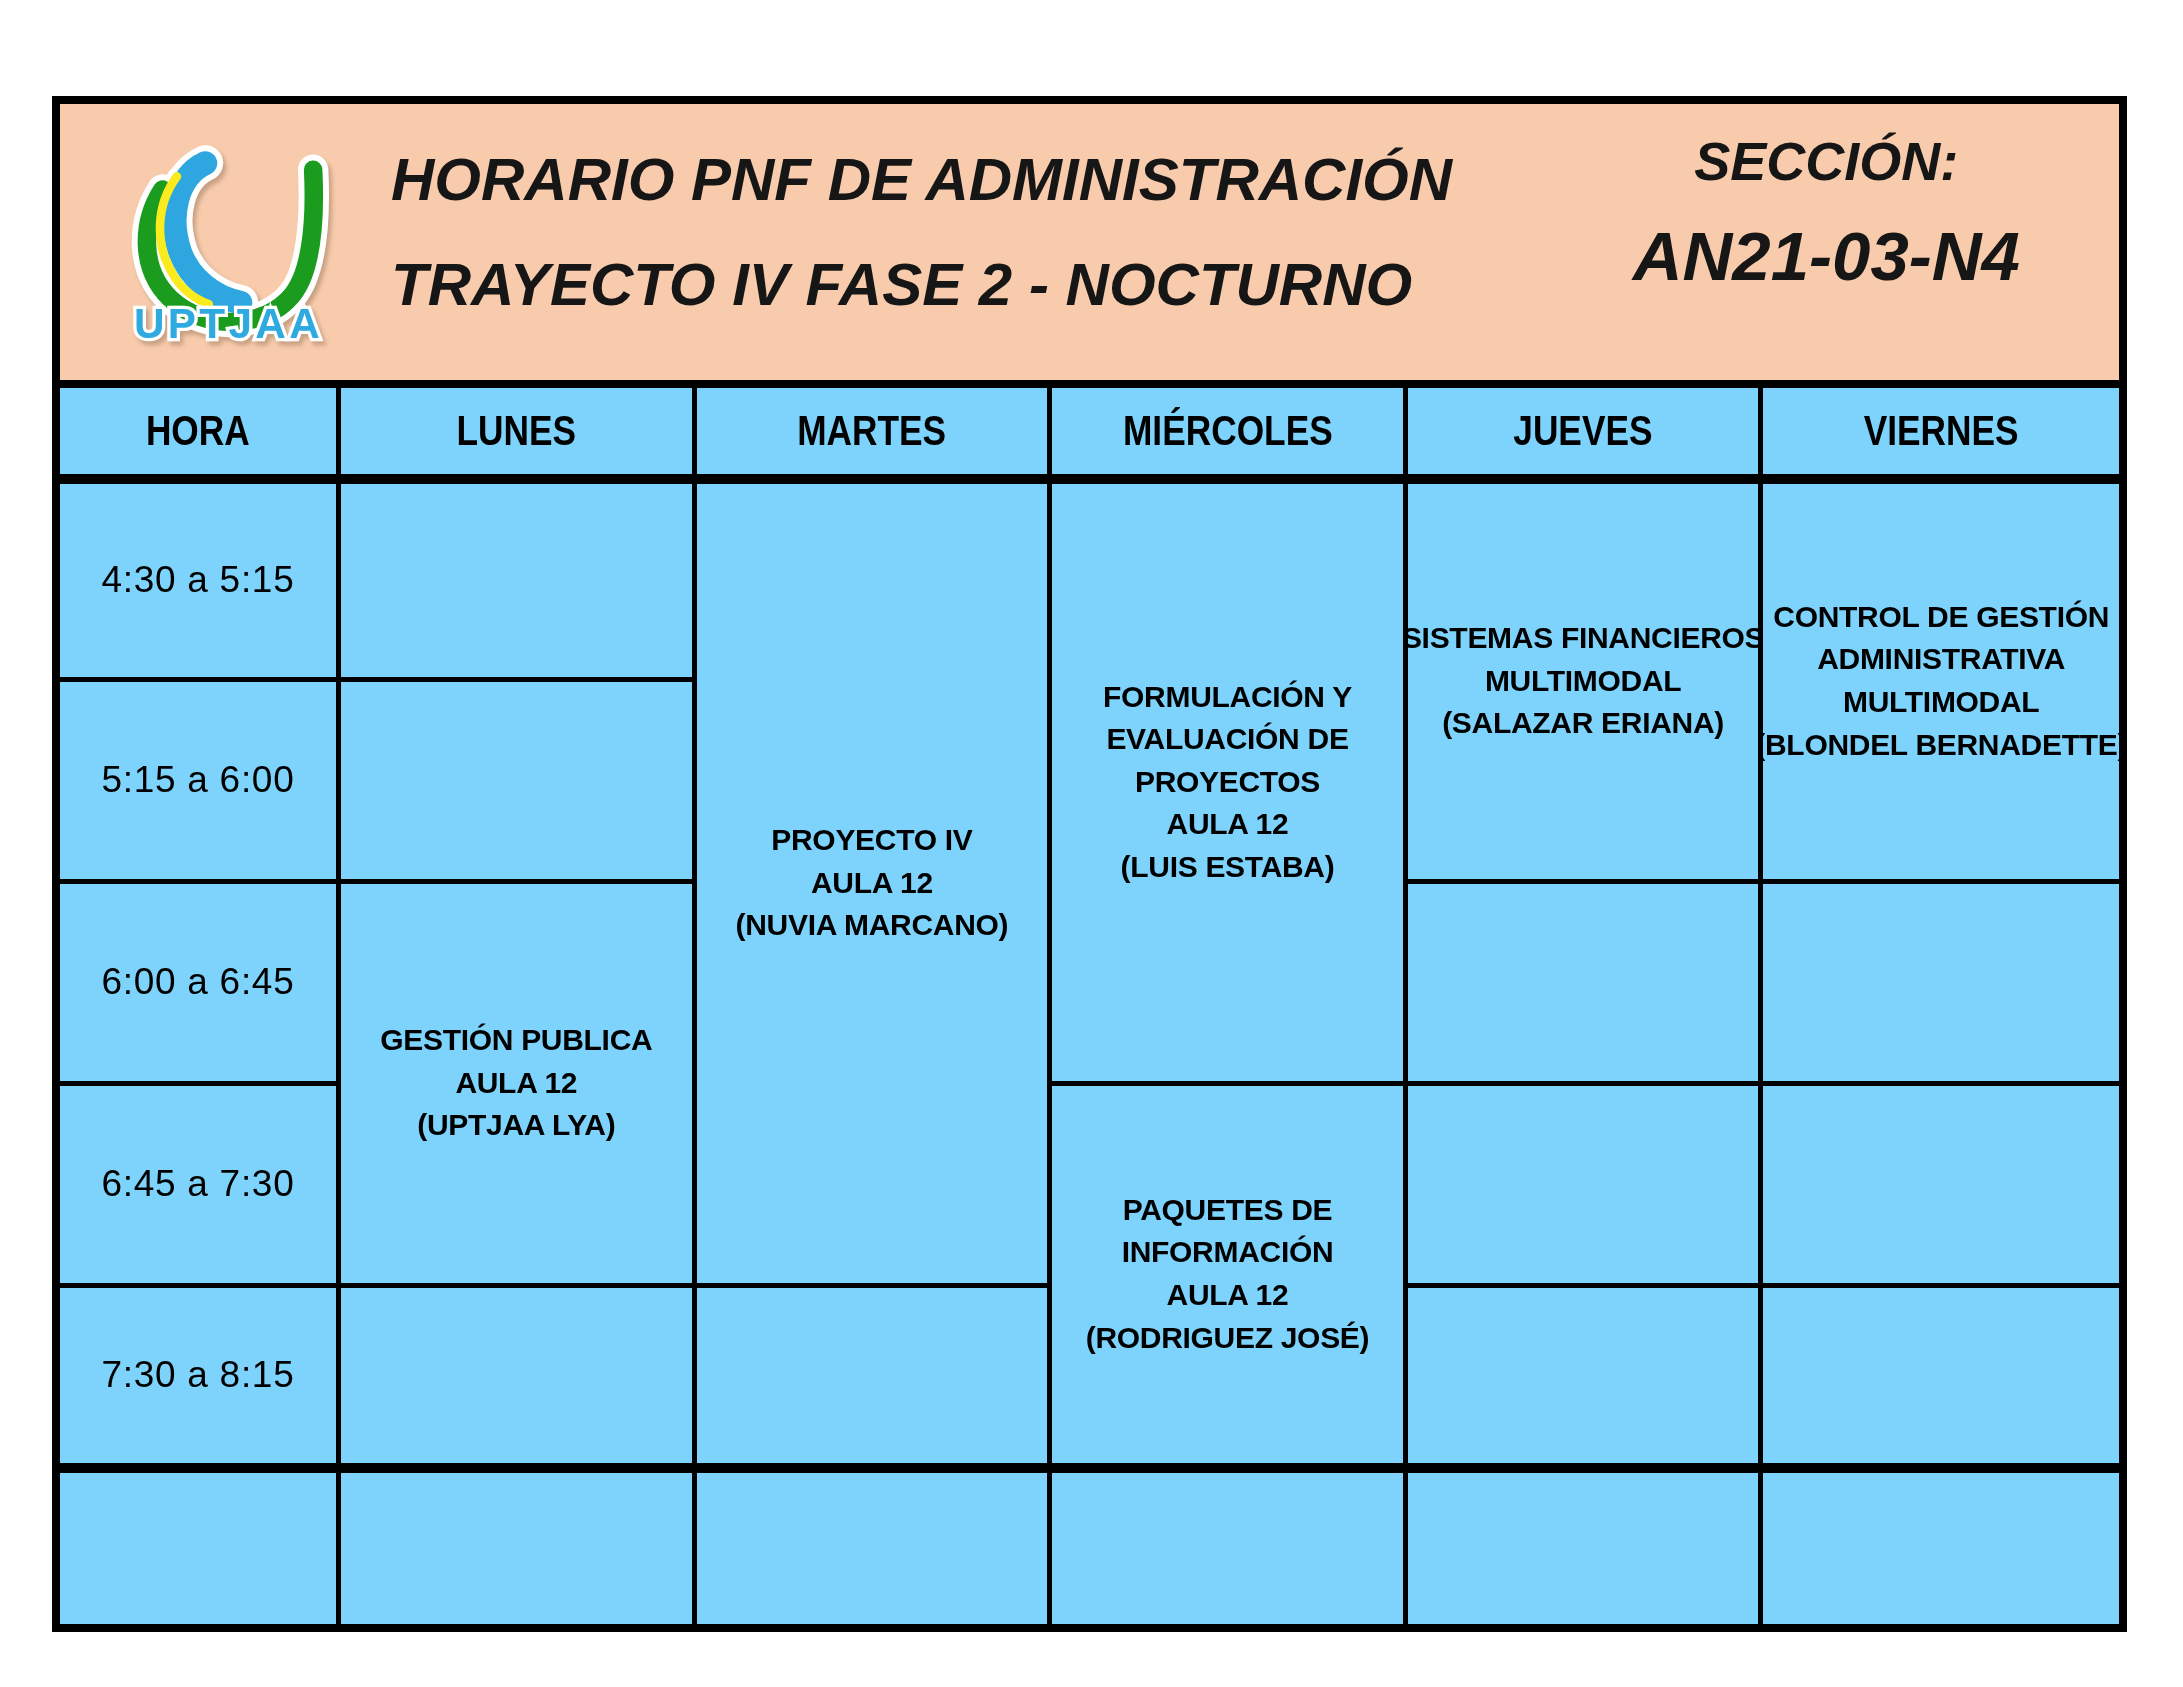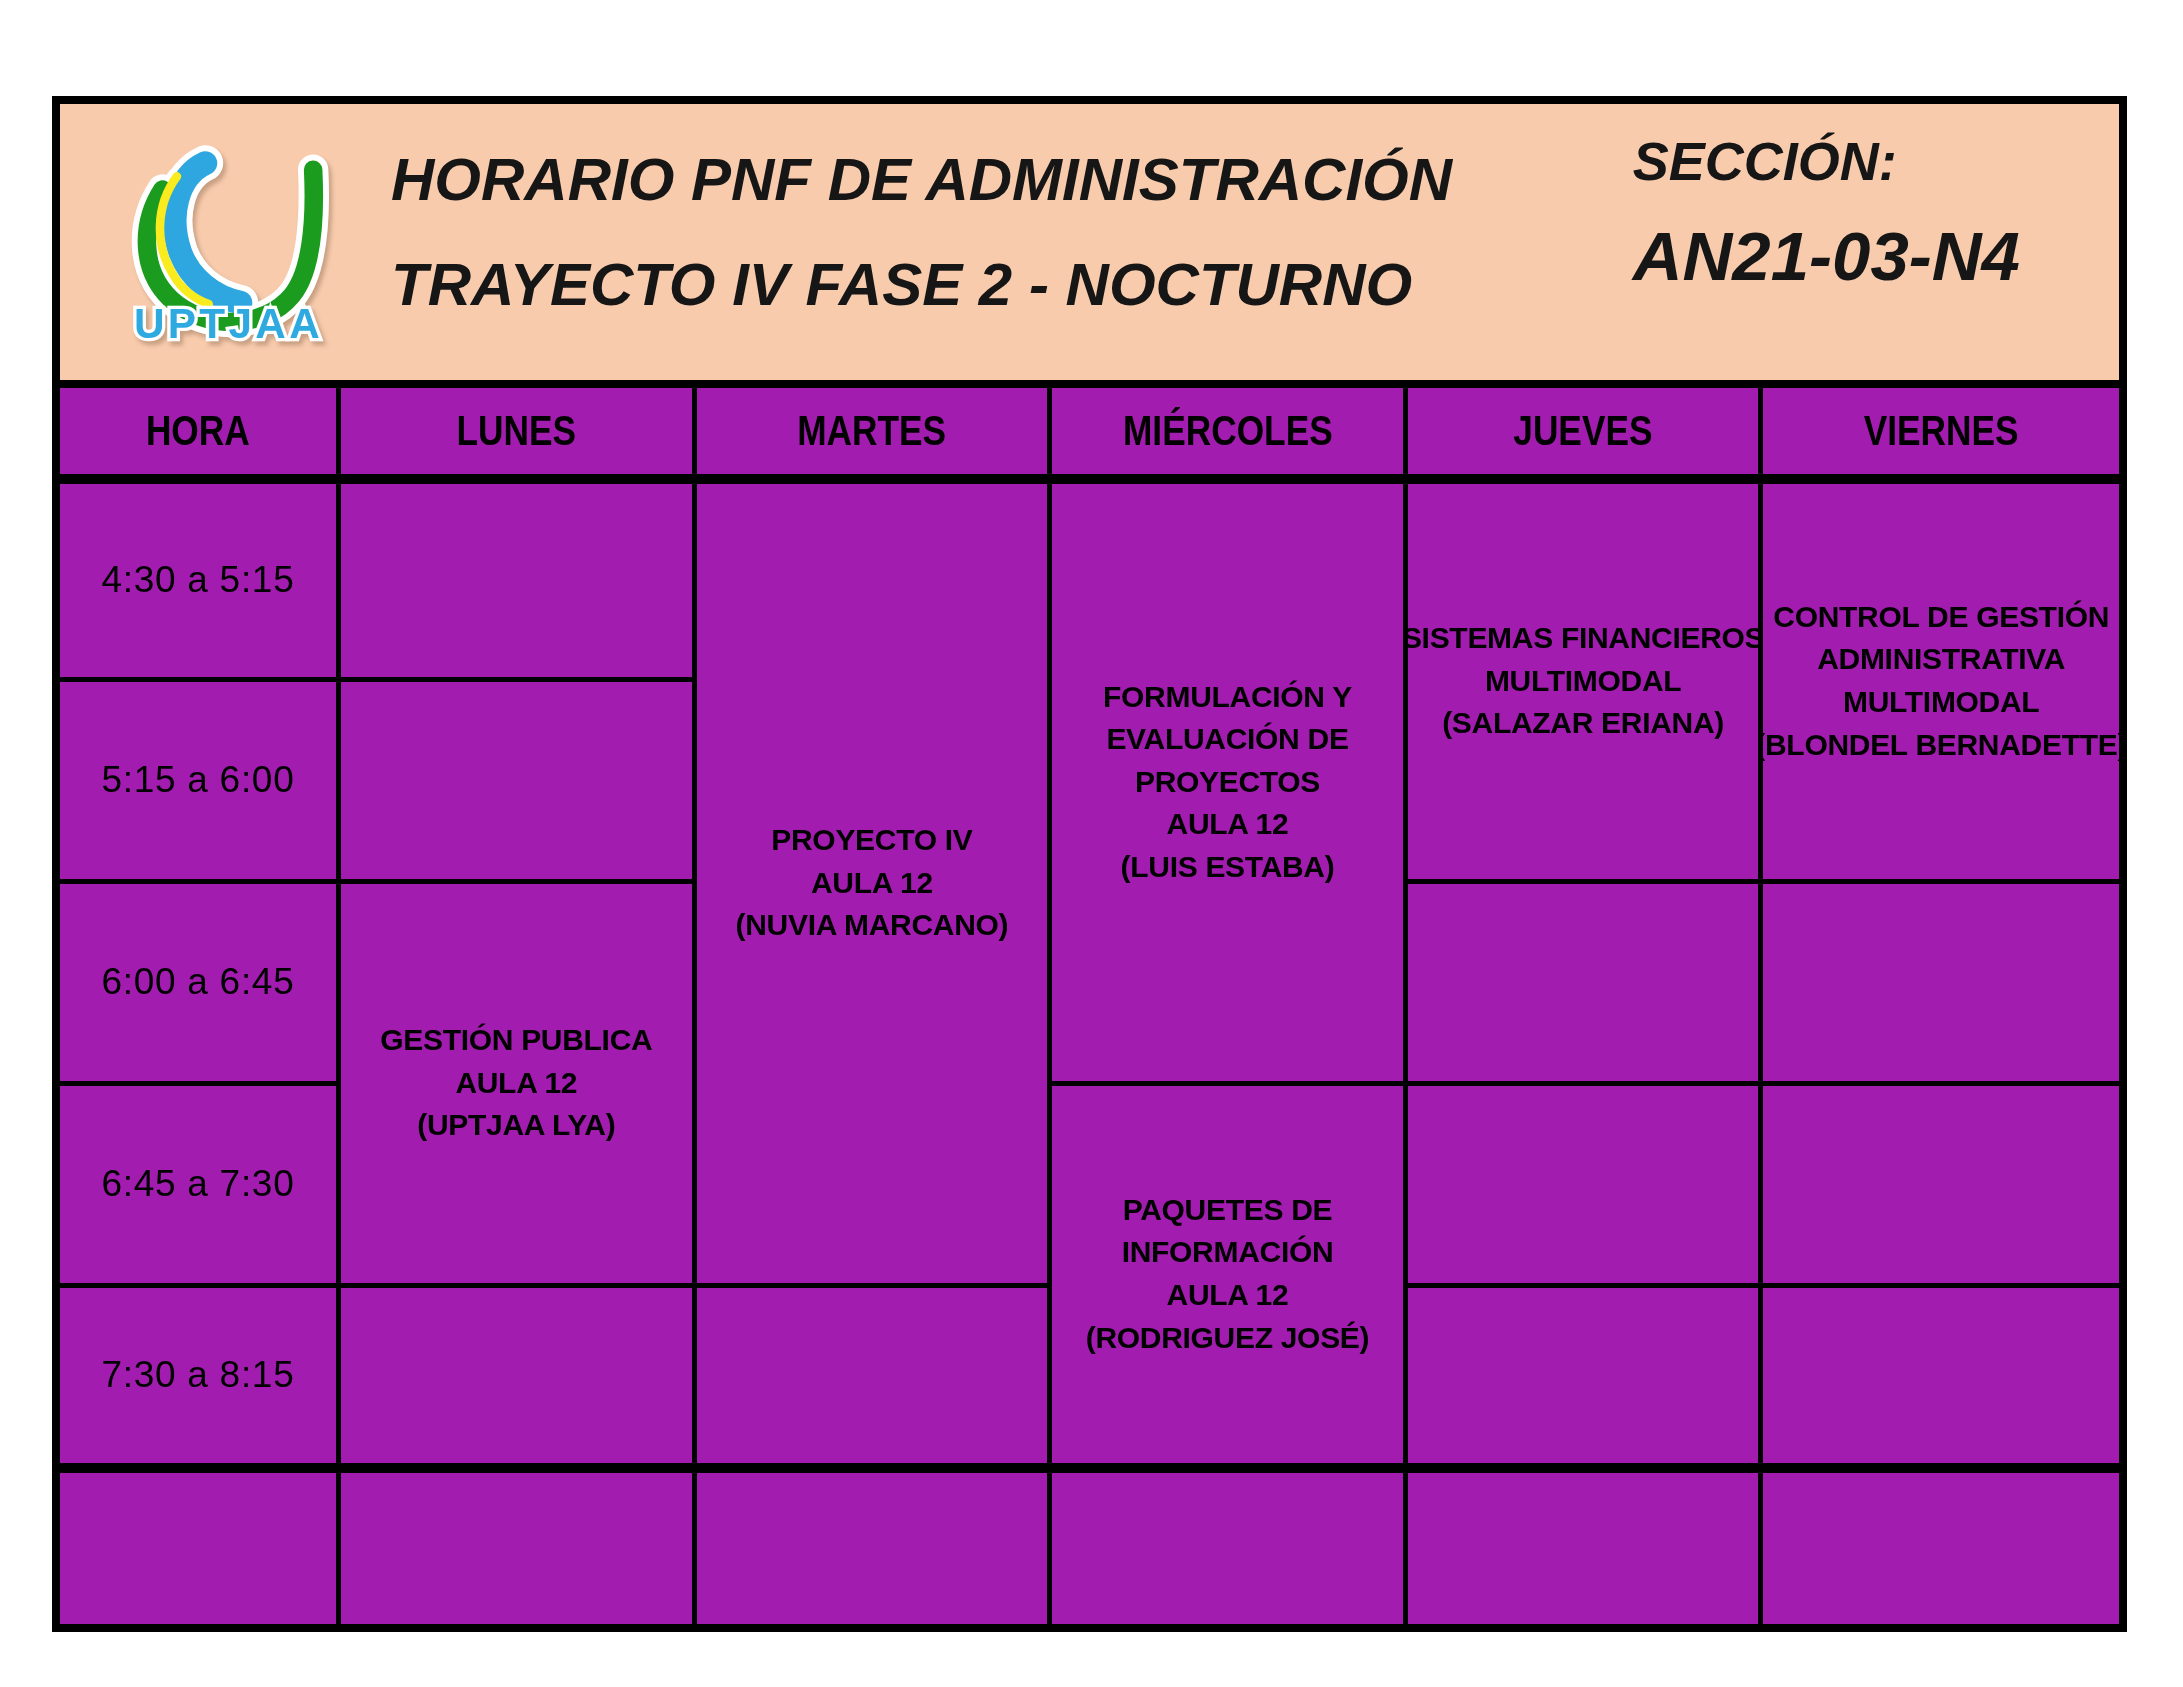--- a/index.html
+++ b/index.html
@@ -59,21 +59,21 @@
     font-style: italic;
     font-size: 60px;
     line-height: 1.75;
     letter-spacing: 0px;
     white-space: nowrap;
   }
   .section-block {
     margin-left: auto;
     margin-right: 99px;
     margin-top: 2.6px;
-    text-align: left;
+    text-align: center;
     color: #161616;
     font-weight: bold;
     font-style: italic;
   }
   .section-label {
     font-size: 54px;
     line-height: 1.2;
   }
   .section-code {
     font-size: 69px;
@@ -83,21 +83,21 @@
   }
 
   
   .grid {
     flex: 1 1 auto;
     display: grid;
     grid-template-columns: 281px repeat(5, 1fr);
     grid-template-rows: 96px 198px 202px 202px 202px 185px 1fr;
   }
   .cell {
-    background: #a21caf;
+    background: #7dd3fc;
     border-right: 5.3px solid #000;
     border-bottom: 5.3px solid #000;
     box-sizing: border-box;
     display: flex;
     flex-direction: column;
     align-items: center;
     justify-content: center;
     text-align: center;
     overflow: hidden;
   }

